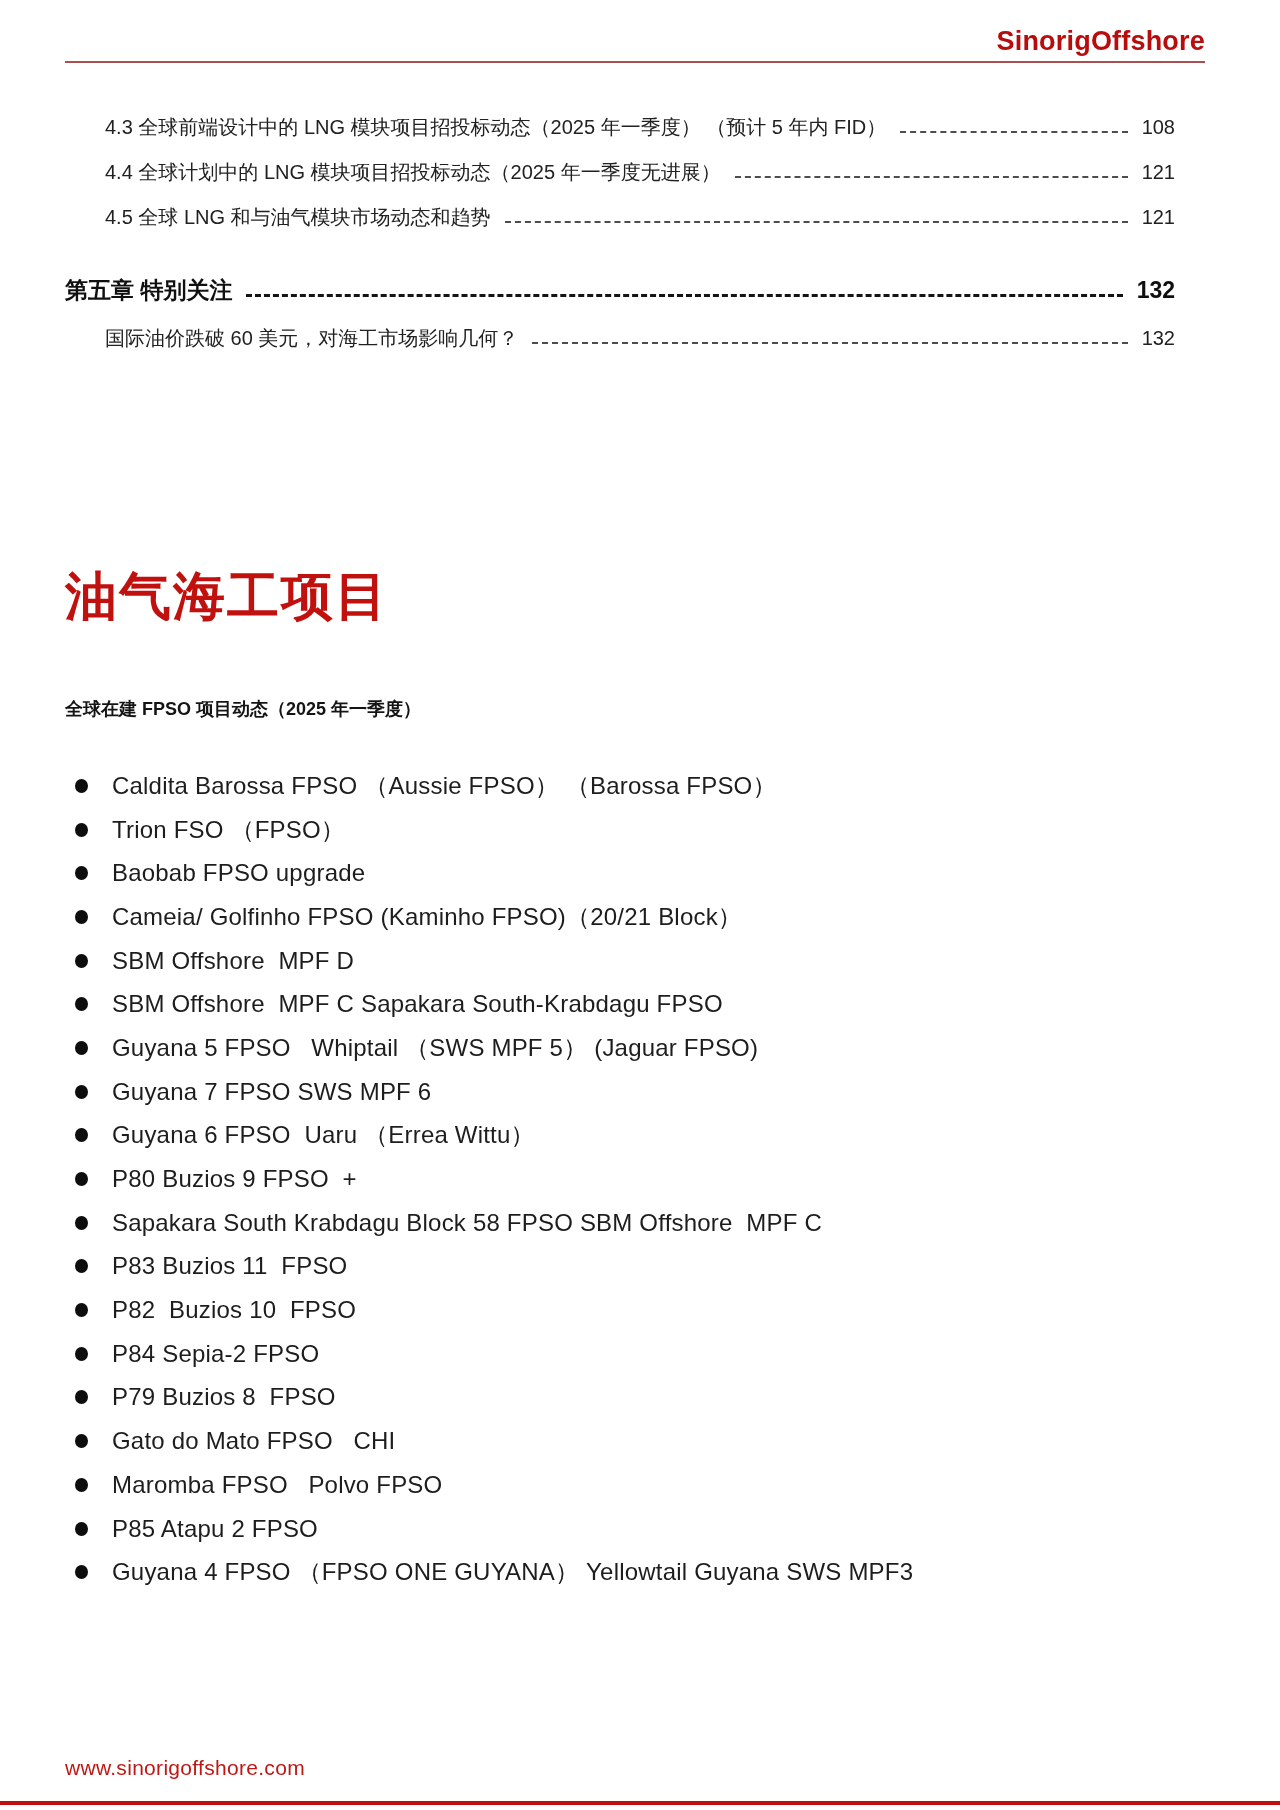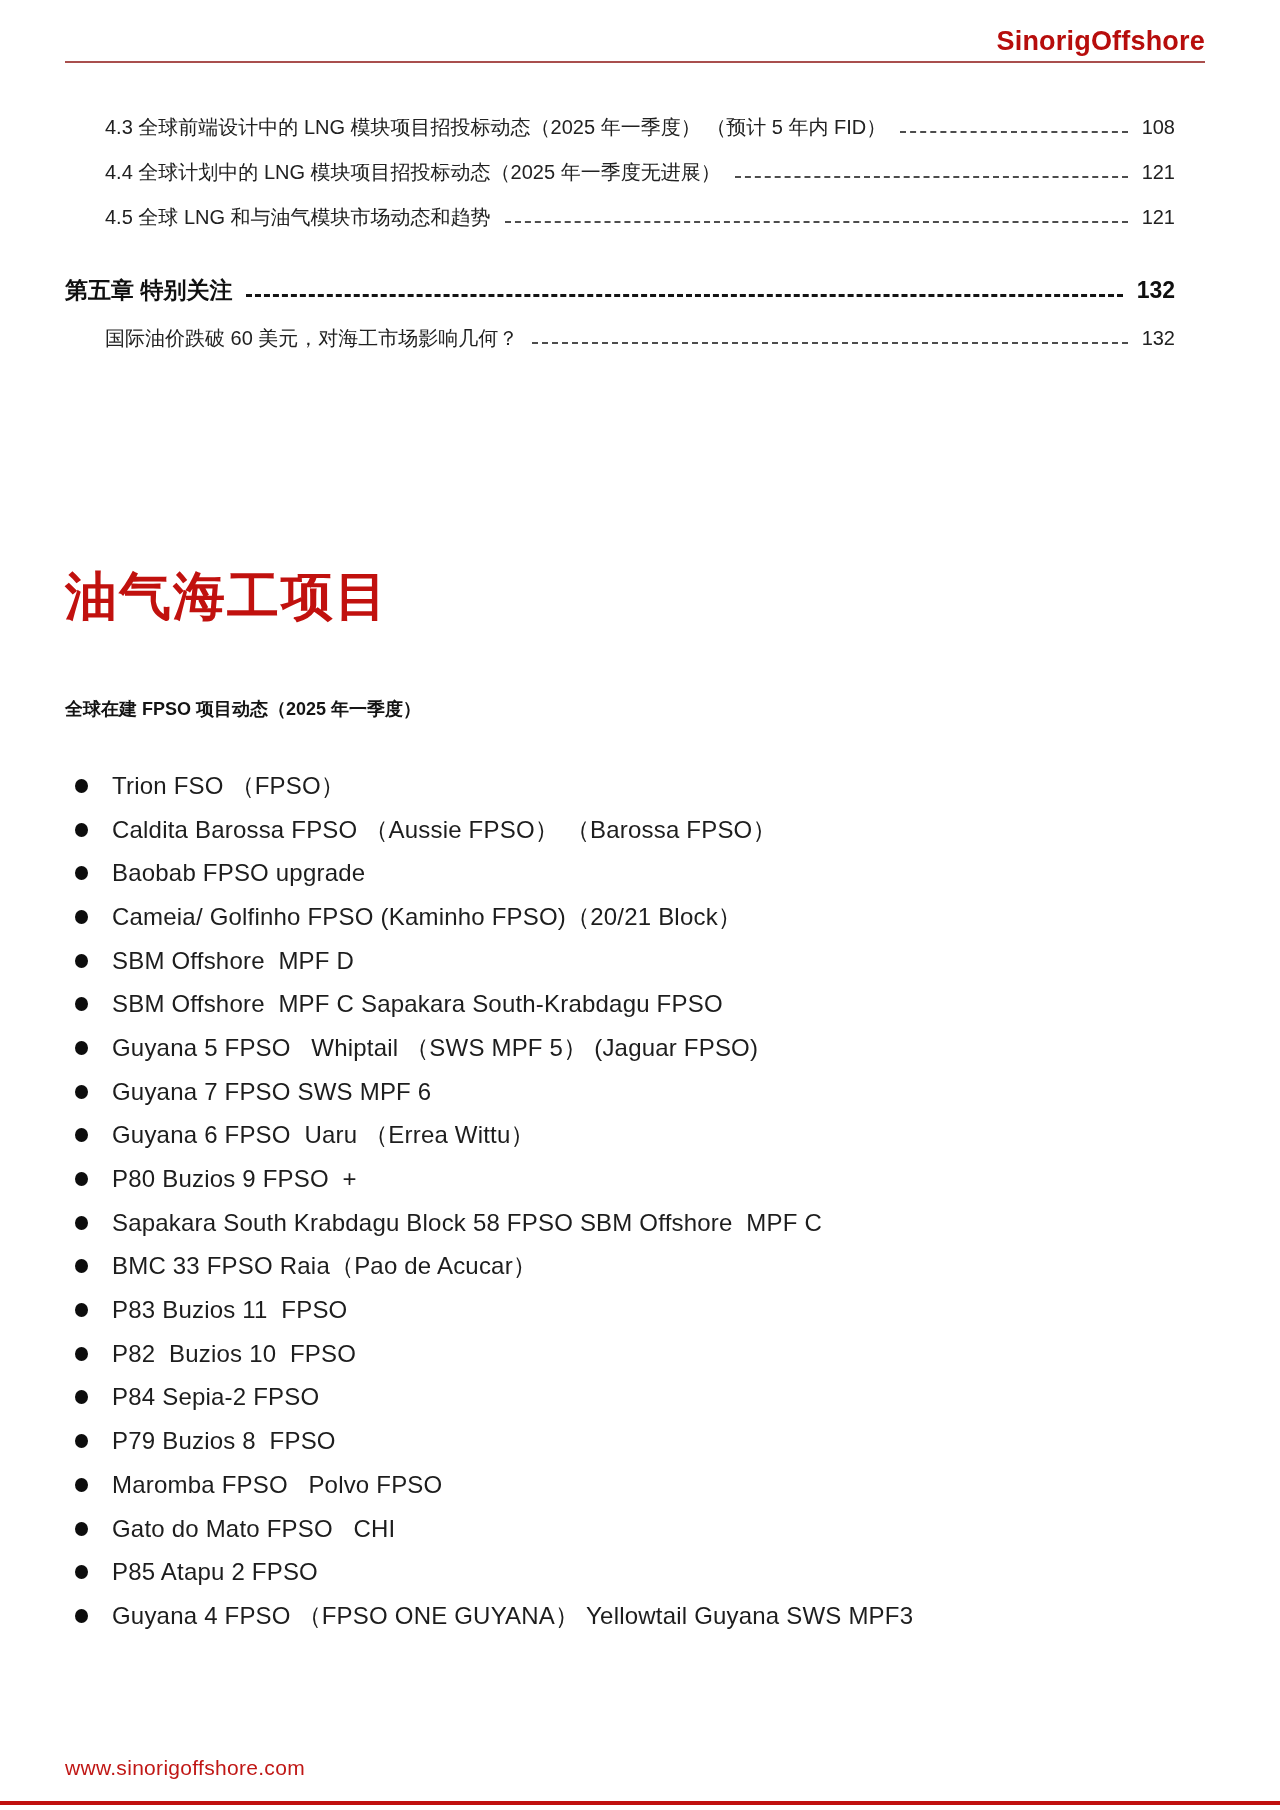--- a/index.html
+++ b/index.html
@@ -90,25 +90,25 @@
       </section>
 
     <h1 class="main-title">油气海工项目</h1>
 
     <h2 class="sub-heading">全球在建 FPSO 项目动态（2025 年一季度）</h2>
 
     <ul class="projects">
 
     <li class="project-row">
           <span class="dot"></span>
-          <span class="project-label">Trion FSO （FPSO）</span>
+          <span class="project-label">Caldita Barossa FPSO （Aussie FPSO） （Barossa FPSO）</span>
         </li>
         <li class="project-row">
           <span class="dot"></span>
-          <span class="project-label">Caldita Barossa FPSO （Aussie FPSO） （Barossa FPSO）</span>
+          <span class="project-label">Trion FSO （FPSO）</span>
         </li>
         <li class="project-row">
           <span class="dot"></span>
           <span class="project-label">Baobab FPSO upgrade</span>
         </li>
         <li class="project-row">
           <span class="dot"></span>
           <span class="project-label">Cameia/ Golfinho FPSO (Kaminho FPSO)（20/21 Block）</span>
         </li>
         <li class="project-row">
@@ -134,45 +134,41 @@
         <li class="project-row">
           <span class="dot"></span>
           <span class="project-label">P80 Buzios 9 FPSO  +</span>
         </li>
         <li class="project-row">
           <span class="dot"></span>
           <span class="project-label">Sapakara South Krabdagu Block 58 FPSO SBM Offshore  MPF C</span>
         </li>
         <li class="project-row">
           <span class="dot"></span>
-          <span class="project-label">BMC 33 FPSO Raia（Pao de Acucar）</span>
-        </li>
-        <li class="project-row">
-          <span class="dot"></span>
           <span class="project-label">P83 Buzios 11  FPSO</span>
         </li>
         <li class="project-row">
           <span class="dot"></span>
           <span class="project-label">P82  Buzios 10  FPSO</span>
         </li>
         <li class="project-row">
           <span class="dot"></span>
           <span class="project-label">P84 Sepia-2 FPSO</span>
         </li>
         <li class="project-row">
           <span class="dot"></span>
           <span class="project-label">P79 Buzios 8  FPSO</span>
         </li>
         <li class="project-row">
           <span class="dot"></span>
-          <span class="project-label">Maromba FPSO   Polvo FPSO</span>
+          <span class="project-label">Gato do Mato FPSO   CHI</span>
         </li>
         <li class="project-row">
           <span class="dot"></span>
-          <span class="project-label">Gato do Mato FPSO   CHI</span>
+          <span class="project-label">Maromba FPSO   Polvo FPSO</span>
         </li>
         <li class="project-row">
           <span class="dot"></span>
           <span class="project-label">P85 Atapu 2 FPSO</span>
         </li>
         <li class="project-row">
           <span class="dot"></span>
           <span class="project-label">Guyana 4 FPSO （FPSO ONE GUYANA） Yellowtail Guyana SWS MPF3</span>
         </li>
       </ul>

